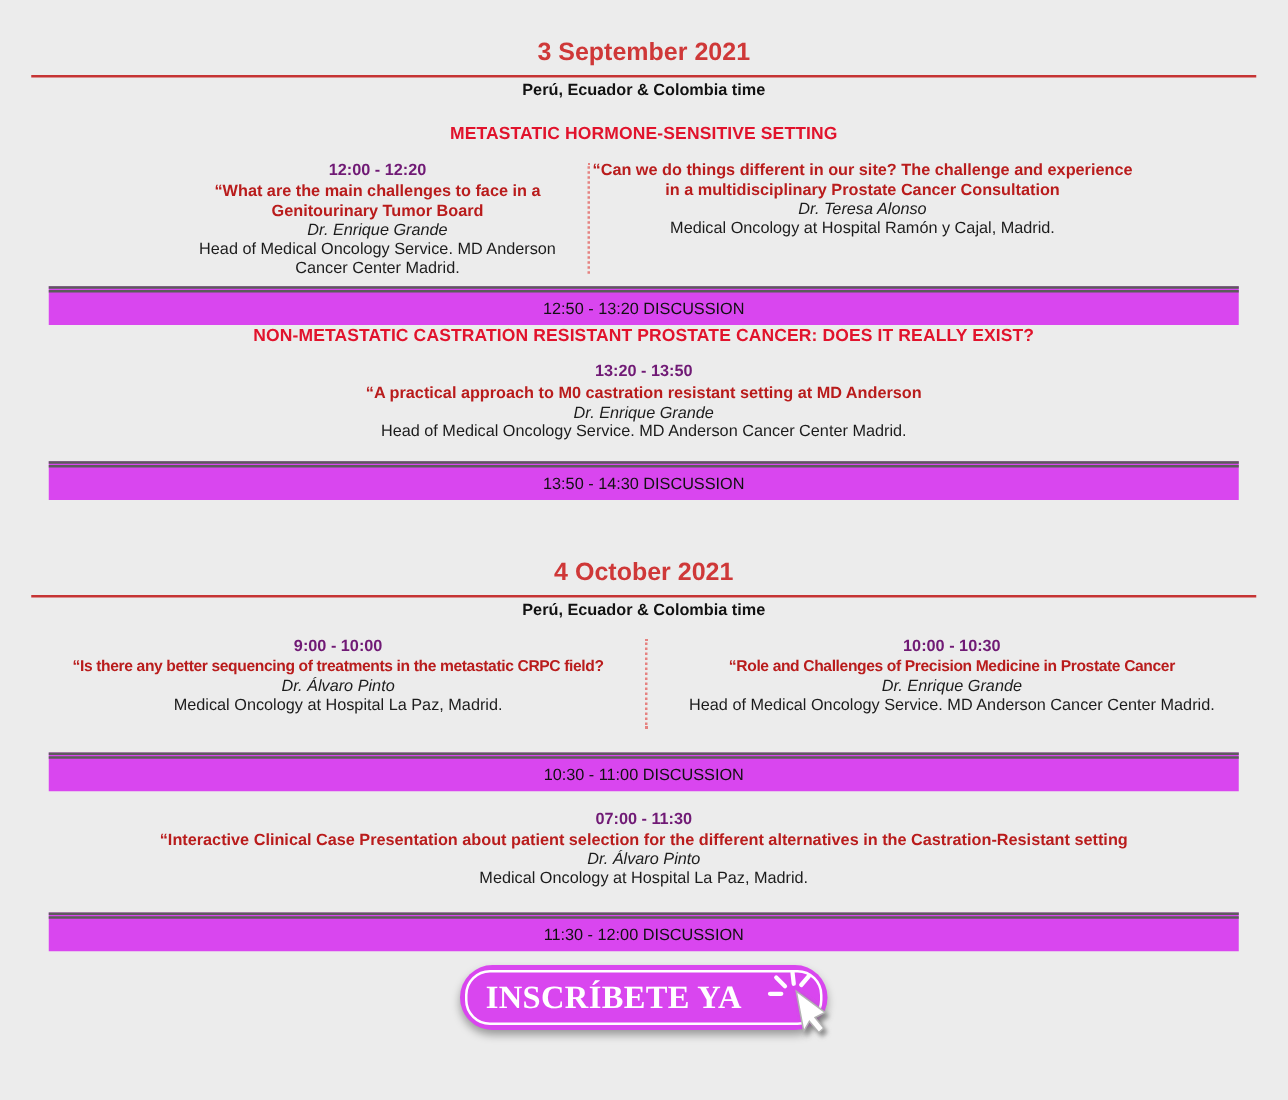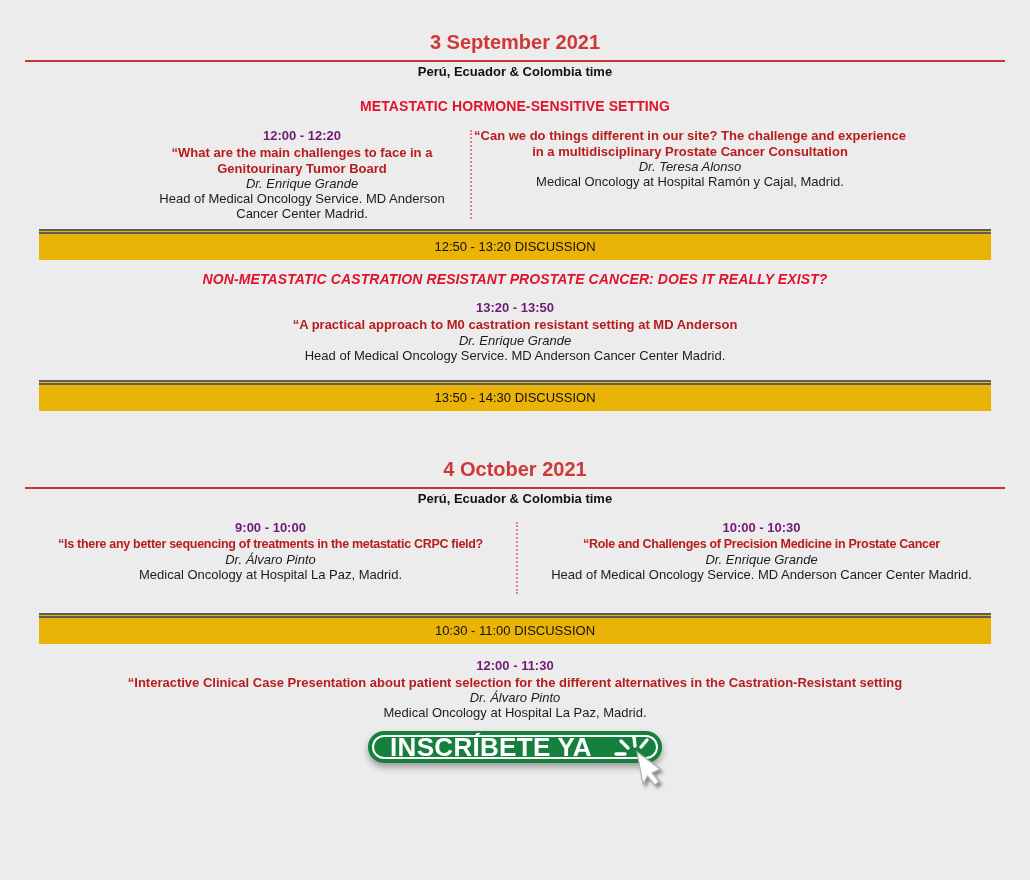--- a/index.html
+++ b/index.html
@@ -46,43 +46,43 @@
   .talk-time { font-size: 13px; line-height: 15px; font-weight: bold; color: #701a75; margin-bottom: 2px; }
   .talk-title { font-size: 13px; line-height: 15.5px; font-weight: bold; color: #b91c1c; }
   .cols-d2 .talk-title { font-size: 12.5px; letter-spacing: -0.3px; }
   .talk-speaker { font-size: 13px; line-height: 15px; font-style: italic; }
   .talk-aff { font-size: 13px; line-height: 15px; }
 
   .talk-single { margin: 13px auto 0; width: 960px; text-align: center; }
 
   .discussion {
     margin: 8px 39px 0;
-    background: #eab308;
+    background: #d946ef;
     border-top: 5px double #5c5c5c;
     text-align: center;
     font-size: 13px; color: #111;
     padding: 5px 0 6px;
   }
   .discussion.gap-lg { margin-top: 17px; }
   .discussion.gap-xl { margin-top: 21px; }
 
   .day2 { margin-top: 47px; }
-  .d1-sect2 { margin-top: 11px; font-style: italic; }
+  .d1-sect2 { margin-top: 0; }
   .talk-single.d2 { margin-top: 14px; }
 
   .cta-wrap { margin-top: 11px; text-align: center; }
   .cta-button {
     position: relative;
     display: inline-block;
-    width: 294px; height: 32px;
-    background: #15803d;
+    width: 294px; height: 52px;
+    background: #d946ef;
     border: none; border-radius: 26px;
     box-shadow: 0 4px 7px rgba(0,0,0,0.35);
     cursor: pointer;
-    font-family: Liberation Sans, sans-serif;
+    font-family: Liberation Serif, serif;
   }
   .cta-button::before {
     content: ""; position: absolute; inset: 4px;
     border: 2px solid #ffffff; border-radius: 20px;
     pointer-events: none;
   }
   .cta-label {
     position: absolute; left: 0; right: 48px; top: 0; bottom: 0;
     display: flex; align-items: center; justify-content: center;
     font-size: 26px; font-weight: bold; color: #ffffff; letter-spacing: 0.3px;
@@ -161,26 +161,27 @@
           <div class="talk-title">“Role and Challenges of Precision Medicine in Prostate Cancer</div>
           <div class="talk-speaker">Dr. Enrique Grande</div>
           <div class="talk-aff">Head of Medical Oncology Service. MD Anderson Cancer Center Madrid.</div>
         </div>
       </div>
     </div>
 
     <div class="discussion gap-lg">10:30 - 11:00 DISCUSSION</div>
 
     <div class="talk talk-single d2">
-      <div class="talk-time">12:00 - 11:30</div>
+      <div class="talk-time">07:00 - 11:30</div>
       <div class="talk-title">“Interactive Clinical Case Presentation about patient selection for the different alternatives in the Castration-Resistant setting</div>
       <div class="talk-speaker">Dr. Álvaro Pinto</div>
       <div class="talk-aff">Medical Oncology at Hospital La Paz, Madrid.</div>
     </div>
 
+    <div class="discussion gap-xl">11:30 - 12:00 DISCUSSION</div>
   </section>
 
   <div class="cta-wrap">
     <button class="cta-button">
       <span class="cta-label">INSCRÍBETE YA</span>
       <svg class="cta-cursor" viewBox="0 0 52 62" xmlns="http://www.w3.org/2000/svg">
         <defs>
           <filter id="curshadow" x="-40%" y="-40%" width="200%" height="200%">
             <feDropShadow dx="2.5" dy="3" stdDeviation="1.6" flood-color="#7e7e7e" flood-opacity="0.85"></feDropShadow>
           </filter>

